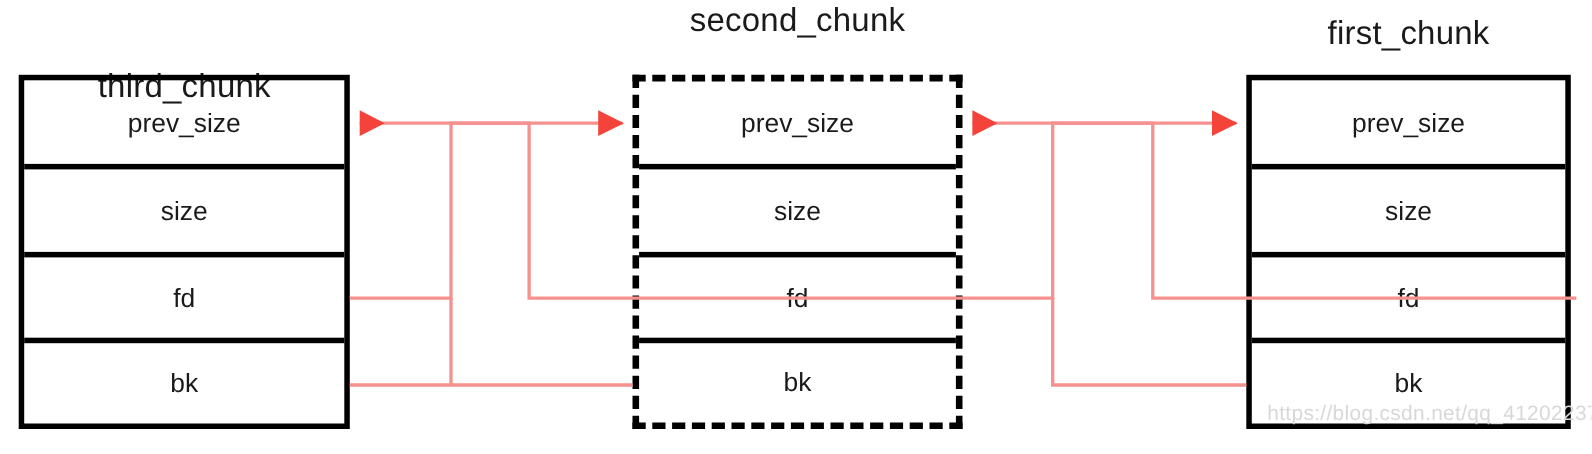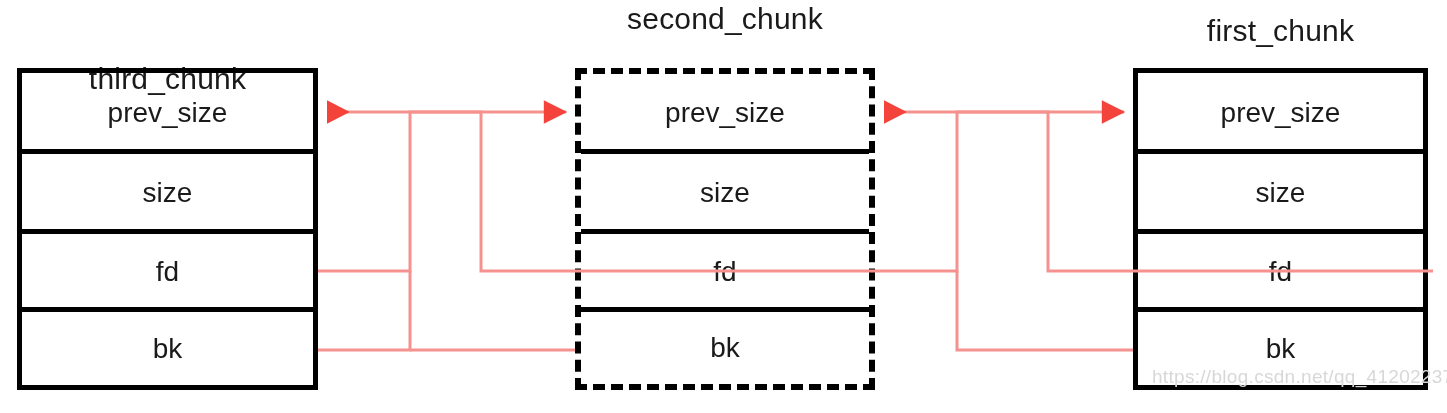--- a/index.html
+++ b/index.html
@@ -40,21 +40,21 @@
     border: 6px dashed #000000;
   }
 
   
   .field-row {
     position: absolute;
     box-sizing: border-box;
     display: flex;
     align-items: center;
     justify-content: center;
-    font-size: 28px;
+    font-size: 24px;
     color: #1a1a1a;
     white-space: nowrap;
   }
   .field-label {
     pointer-events: none;
   }
 
   
   .separator {
     position: absolute;

